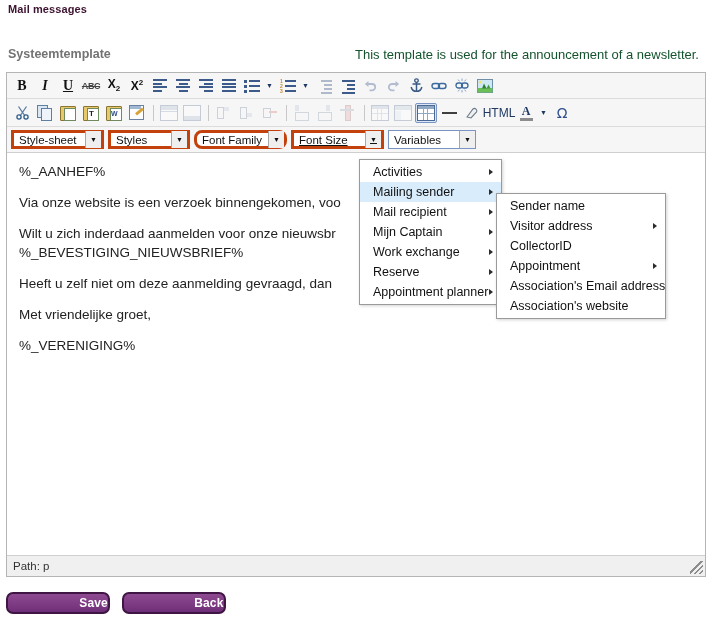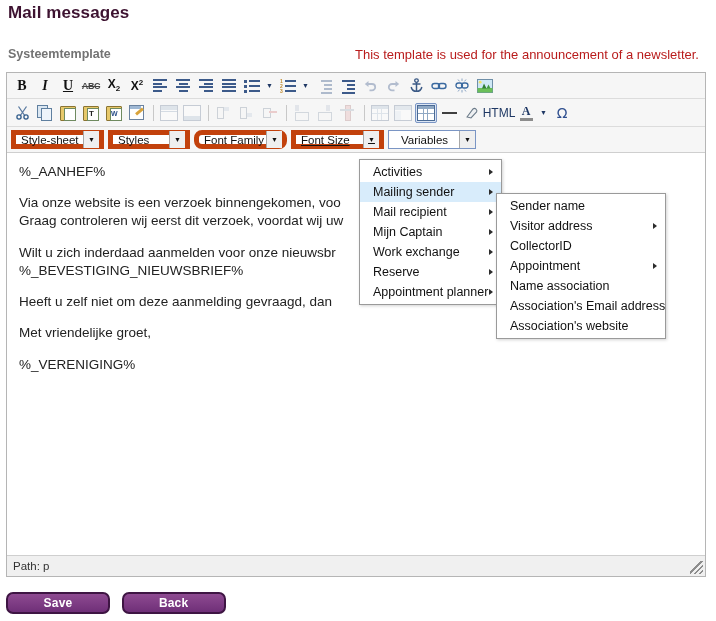--- a/index.html
+++ b/index.html
@@ -8,34 +8,34 @@
     background:#ffffff;
     font-family:"Liberation Sans", sans-serif;
     font-size:13px;
     color:#222;
     overflow:hidden;
     position:relative;
   }
   
   #page-title{
     position:absolute;left:8px;top:3px;
-    font-size:17px;font-weight:bold;
+    font-size:11px;font-weight:bold;
     color:#3d1230;
     letter-spacing:.1px;
   }
   #subhead{
     position:absolute;left:8px;top:47px;width:700px;height:18px;
   }
   #tpl-label{
     position:absolute;left:0;top:0;
     font-size:12.5px;font-weight:bold;color:#737373;
   }
   #tpl-desc{
     position:absolute;left:347px;top:0;
-    font-size:13px;color:#b91c1c;
+    font-size:13px;color:#14532d;
   }
 
   
   #editor{
     position:absolute;left:6px;top:72px;
     width:700px;height:505px;
     border:1px solid #b5b5b5;
     background:#ffffff;
     box-sizing:border-box;
   }
@@ -86,37 +86,37 @@
   .lst.num b{background:none;font-size:5px;color:#c08a2e;font-weight:bold;width:4px;height:4px;line-height:4px;}
 
   
   .ic{width:16px;height:15px;position:relative;display:inline-block;}
   .clip{position:absolute;left:0;top:1px;width:14px;height:13px;background:#e7c86a;border:1px solid #8a7432;border-radius:1px;}
   .tbl{position:absolute;inset:1px;border:1px solid #7b8aa0;background:#fff;}
   .tbl i{position:absolute;background:#9fb0c6;}
 
   
   .sel{
-    height:19px;border:5px solid #c2410c;background:#fff;
+    height:19px;border:3px solid #c2410c;background:#fff;
     display:inline-flex;align-items:center;
     font-size:11.5px;color:#111;margin-right:4px;
     box-sizing:border-box;flex:0 0 auto;
   }
   .sel .lab{padding:0 4px 0 5px;flex:1 1 auto;overflow:hidden;}
   .sel .arw{
     width:15px;height:17px;border-left:1px solid #a8a8a8;background:#efefef;
     display:flex;align-items:center;justify-content:center;font-size:7px;color:#111;
     flex:0 0 auto;
   }
   .sel.active{border:1px solid #7a95c4;}
   .sel.w1{width:93px;}
   .sel.w2{width:82px;}
   .sel.w3{width:93px;border-radius:8px;}
   .sel.w4{width:93px;text-decoration:underline;}
-  .sel.w5{width:88px;text-align:center;}
+  .sel.w5{width:88px;}
 
   
   #ed-body{
     position:relative;
     height:calc(100% - 26px - 28px - 26px - 21px);
     background:#fff;
     padding:10px 12px;
     box-sizing:border-box;
     font-family:"Liberation Sans", sans-serif;
     font-size:13.5px;
@@ -160,21 +160,21 @@
     border-top:3.5px solid transparent;border-bottom:3.5px solid transparent;
   }
 
   
   #btnbar{position:absolute;left:6px;top:592px;}
   .pbtn{
     display:inline-block;width:100px;height:18px;
     background:linear-gradient(#8e4a91,#6f2f78);
     border:2px solid #3e1543;border-radius:7px;
     color:#fff;font-size:12px;font-weight:bold;
-    text-align:center;line-height:18px;
+    text-align:right;line-height:18px;
     margin-right:8px;box-sizing:content-box;
     letter-spacing:.2px;
   }
 </style>
 </head>
 <body>
 
 <div id="page-title">Mail messages</div>
 
 <div id="subhead">
@@ -473,21 +473,20 @@
     <div class="sel w5 active">
       <span class="lab">Variables</span>
       <span class="arw">▼</span>
     </div>
   </div>
 
   <div id="ed-body">
     <p>%_AANHEF%</p>
     <p>
       <span>Via onze website is een verzoek binnengekomen, voo</span><br>
-      <span>Graag controleren wij eerst dit verzoek, voordat wij uw</span>
     </p>
     <p>
       <span>Wilt u zich inderdaad aanmelden voor onze nieuwsbr</span><br>
       <span>%_BEVESTIGING_NIEUWSBRIEF%</span>
     </p>
     <p>
       <span>Heeft u zelf niet om deze aanmelding gevraagd, dan</span>
       <span style="margin-left:274px">l.</span>
     </p>
     <p>Met vriendelijke groet,</p>
@@ -540,23 +539,20 @@
     <span class="car"></span>
   </div>
   <div class="mi">
     <span>CollectorID</span>
   </div>
   <div class="mi">
     <span>Appointment</span>
     <span class="car"></span>
   </div>
   <div class="mi">
-    <span>Name association</span>
-  </div>
-  <div class="mi">
     <span>Association's Email address</span>
   </div>
   <div class="mi">
     <span>Association's website</span>
   </div>
 </div>
 
 <div id="btnbar">
   <span class="pbtn">Save</span>
   <span class="pbtn">Back</span>

